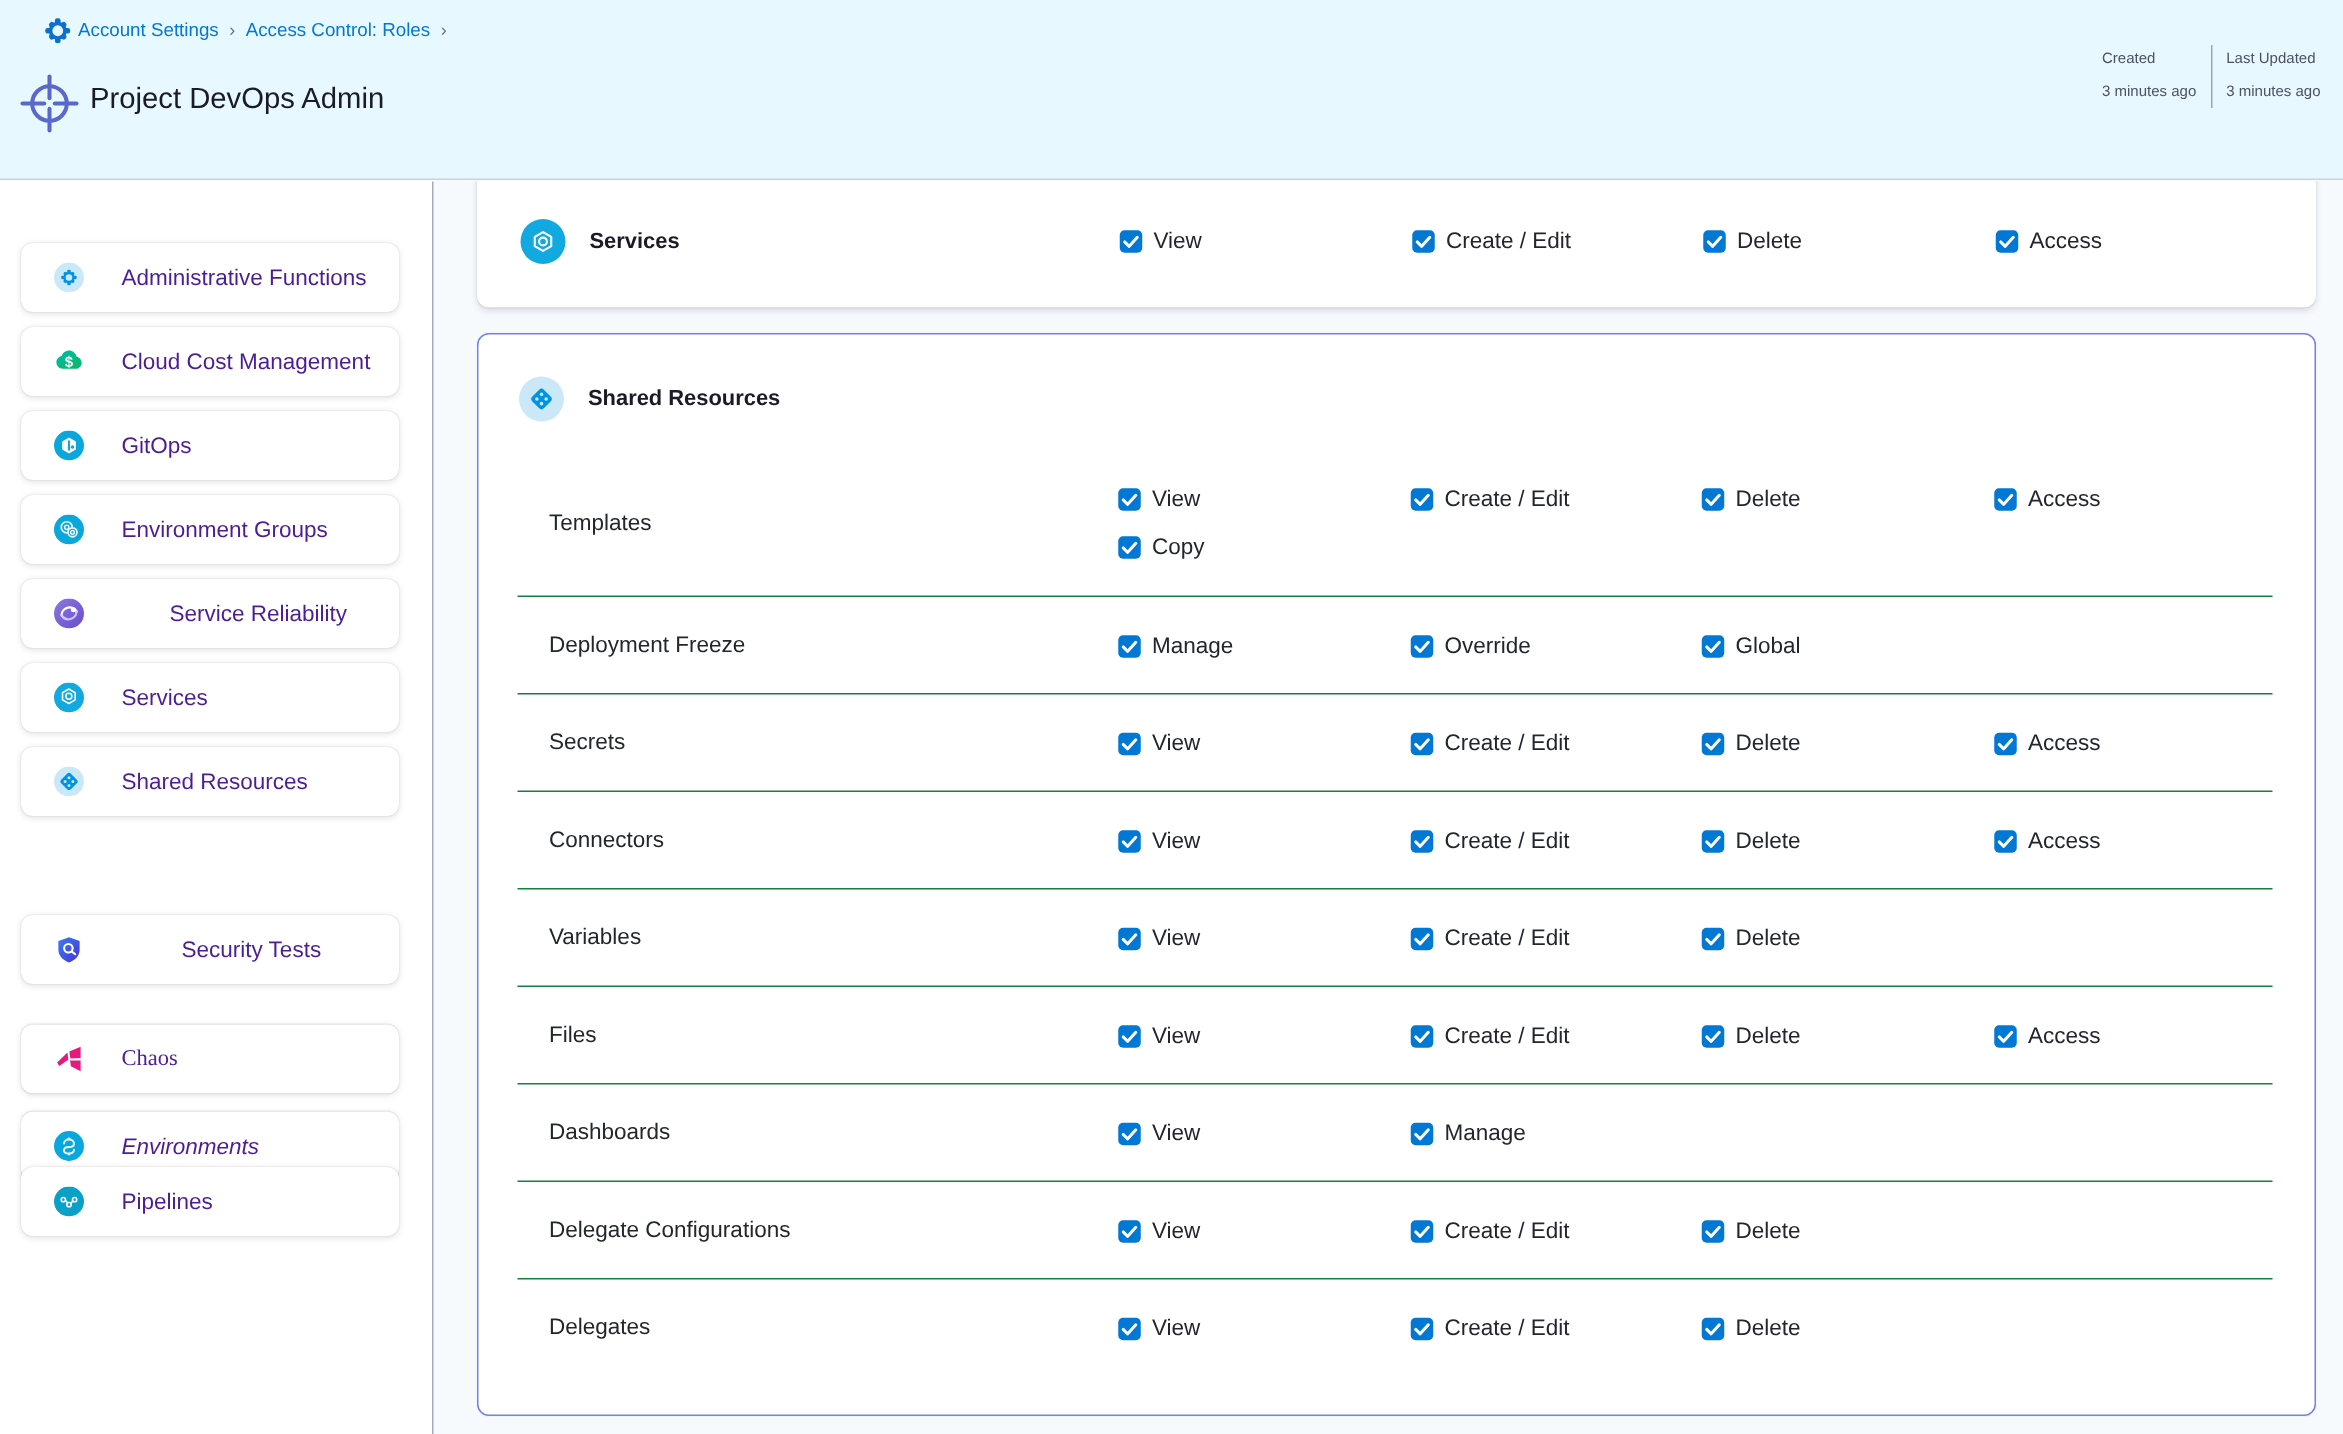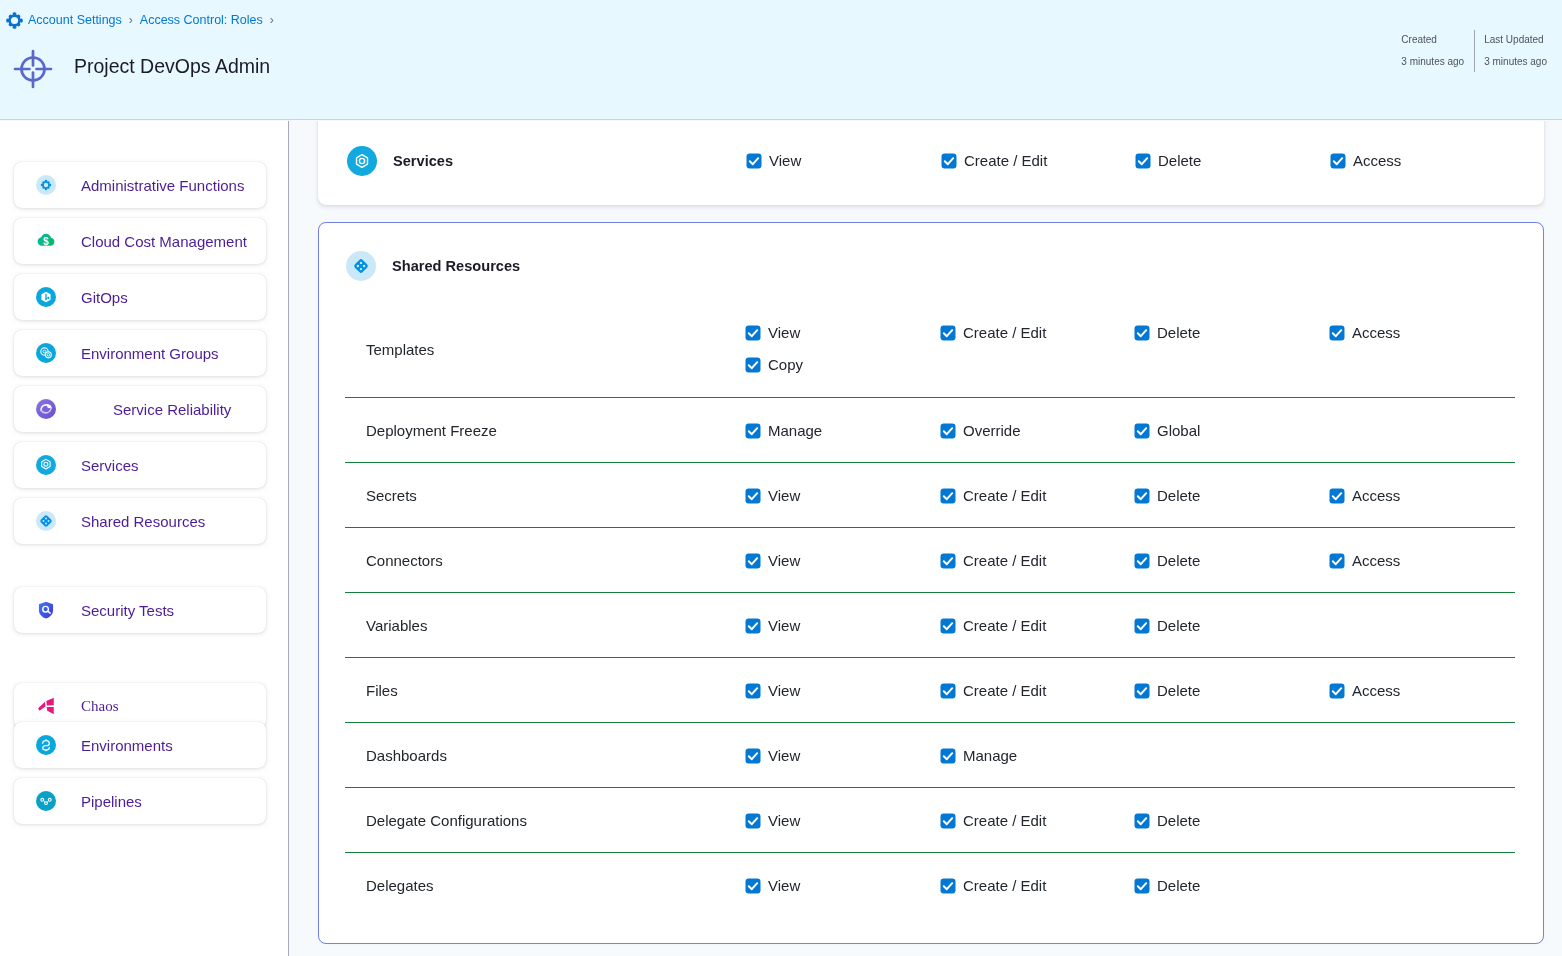--- a/index.html
+++ b/index.html
@@ -1,24 +1,24 @@
 <!DOCTYPE html>
 <html><head>
 <meta charset="utf-8">
 <style>
 * { margin:0; padding:0; box-sizing:border-box; }
 html,body { width:1562px; height:956px; overflow:hidden; font-family:"Liberation Sans",sans-serif; background:#f6fafd; }
 
 .header { position:absolute; left:0; top:0; width:1562px; height:120px; background:#e7f8fe; border-bottom:1px solid #cdd0df; }
-.crumbs { position:absolute; left:6px; top:12px; height:16px; display:flex; align-items:center; font-size:12.5px;text-align:center; }
+.crumbs { position:absolute; left:30px; top:12px; height:16px; display:flex; align-items:center; font-size:12.5px;text-align:center; }
 .crumbs a { color:#0278d5; text-decoration:none; }
 .crumbs .sep { color:#6b6d85; margin:0 7px; font-size:12px; }
 .gearwrap { margin-right:5px; display:flex; }
 .titlerow { position:absolute; left:13px; top:47px; display:flex; align-items:center; }
-.title { margin-left:21px; font-size:19.5px; color:#1b1b28; position:relative; top:-2px; }
+.title { margin-left:7px; font-size:19.5px; color:#1b1b28; position:relative; top:-2px; }
 .meta { position:absolute; top:29px; right:15px; display:flex; }
 .meta .col { font-size:10px; color:#4f5162; line-height:22px; }
 .meta .col .v { color:#4f5162; }
 .meta .div { width:1px; background:#a2a3ba; margin:1px 9px 1px 10px; }
 
 .side { position:absolute; left:0; top:121px; width:289px; height:835px; background:#ffffff; border-right:1px solid #a8aabc; }
 .content { position:absolute; left:289px; top:121px; width:1273px; height:835px; overflow:hidden; }
 
 .scard { position:absolute; left:14px; width:252px; height:46px; background:#fff; border-radius:8px; box-shadow:0 0 1px rgba(40,41,61,0.2), 0 1px 4px rgba(96,97,112,0.18); display:flex; align-items:center; padding-left:22px; }
 .scard .ic { width:20px; height:20px; flex:0 0 20px; display:flex; align-items:center; justify-content:center; }
@@ -199,21 +199,21 @@
             <rect x="3.5" y="3.5" width="11" height="11" rx="2.4" fill="#0092e4" transform="rotate(45 9 9)"></rect>
             <circle cx="9" cy="5.9" r="1.2" fill="#cbe8f8"></circle>
             <circle cx="9" cy="12.1" r="1.2" fill="#cbe8f8"></circle>
             <circle cx="5.9" cy="9" r="1.2" fill="#cbe8f8"></circle>
             <circle cx="12.1" cy="9" r="1.2" fill="#cbe8f8"></circle>
           </g>
         </svg>
       </span>
       <span class="lbl">Shared Resources</span>
     </div>
-    <div class="scard" style="top: 466px;">
+    <div class="scard" style="top: 489px; gap: 40px;">
       <span class="ic">
         <svg width="20" height="20" viewBox="0 0 24 24">
           <defs>
             <linearGradient id="gsto" x1="0" y1="0" x2="1" y2="1">
               <stop offset="0" stop-color="#3d7ef2"></stop>
               <stop offset="1" stop-color="#4231d8"></stop>
             </linearGradient>
           </defs>
           <path fill="url(#gsto)" d="M12 2.2 L20.5 5.2 V12 C20.5 17 17 20.6 12 22.3 C7 20.6 3.5 17 3.5 12 V5.2 Z"></path>
           <circle cx="11.5" cy="11" r="3.4" fill="none" stroke="#fff" stroke-width="1.7"></circle>
@@ -227,21 +227,21 @@
         <svg width="20" height="20" viewBox="0 0 24 24">
           <g fill="#e6197e">
             <path d="M2.5 14.8 L10.8 6.8 L11.4 12.6 L4.2 17.6 Z"></path>
             <path d="M12.3 5.9 L21.3 2.2 L21.3 11.2 L13.1 11.5 Z"></path>
             <path d="M12.8 13.2 L21.3 13.2 L21.3 21.8 L13.5 17.8 Z"></path>
           </g>
         </svg>
       </span>
       <span class="lbl">Chaos</span>
     </div>
-    <div class="scard" style="top: 601px;">
+    <div class="scard" style="top: 620px; font-style: italic;">
       <span class="ic">
         <svg width="20" height="20" viewBox="0 0 24 24">
           <circle cx="12" cy="12" r="12" fill="#09a7dc"></circle>
           <path d="M8 10 C8 8 10 6.8 12 6.8 C14.5 6.8 16 8.3 16 10.1 C16 12 14.3 12.8 12 12.8 C9.7 12.8 8 13.7 8 15.5 C8 17.3 10 18 12 18 C14 18 16 17 16 15" fill="none" stroke="#e8f6fd" stroke-width="1.6" stroke-linecap="round"></path>
           <path d="M12 4.8 l2 2.2 h-4 z" fill="#e8f6fd"></path>
           <path d="M12 19.8 l-2-2.2 h4 z" fill="#e8f6fd"></path>
         </svg>
       </span>
       <span class="lbl">Environments</span>
     </div>

